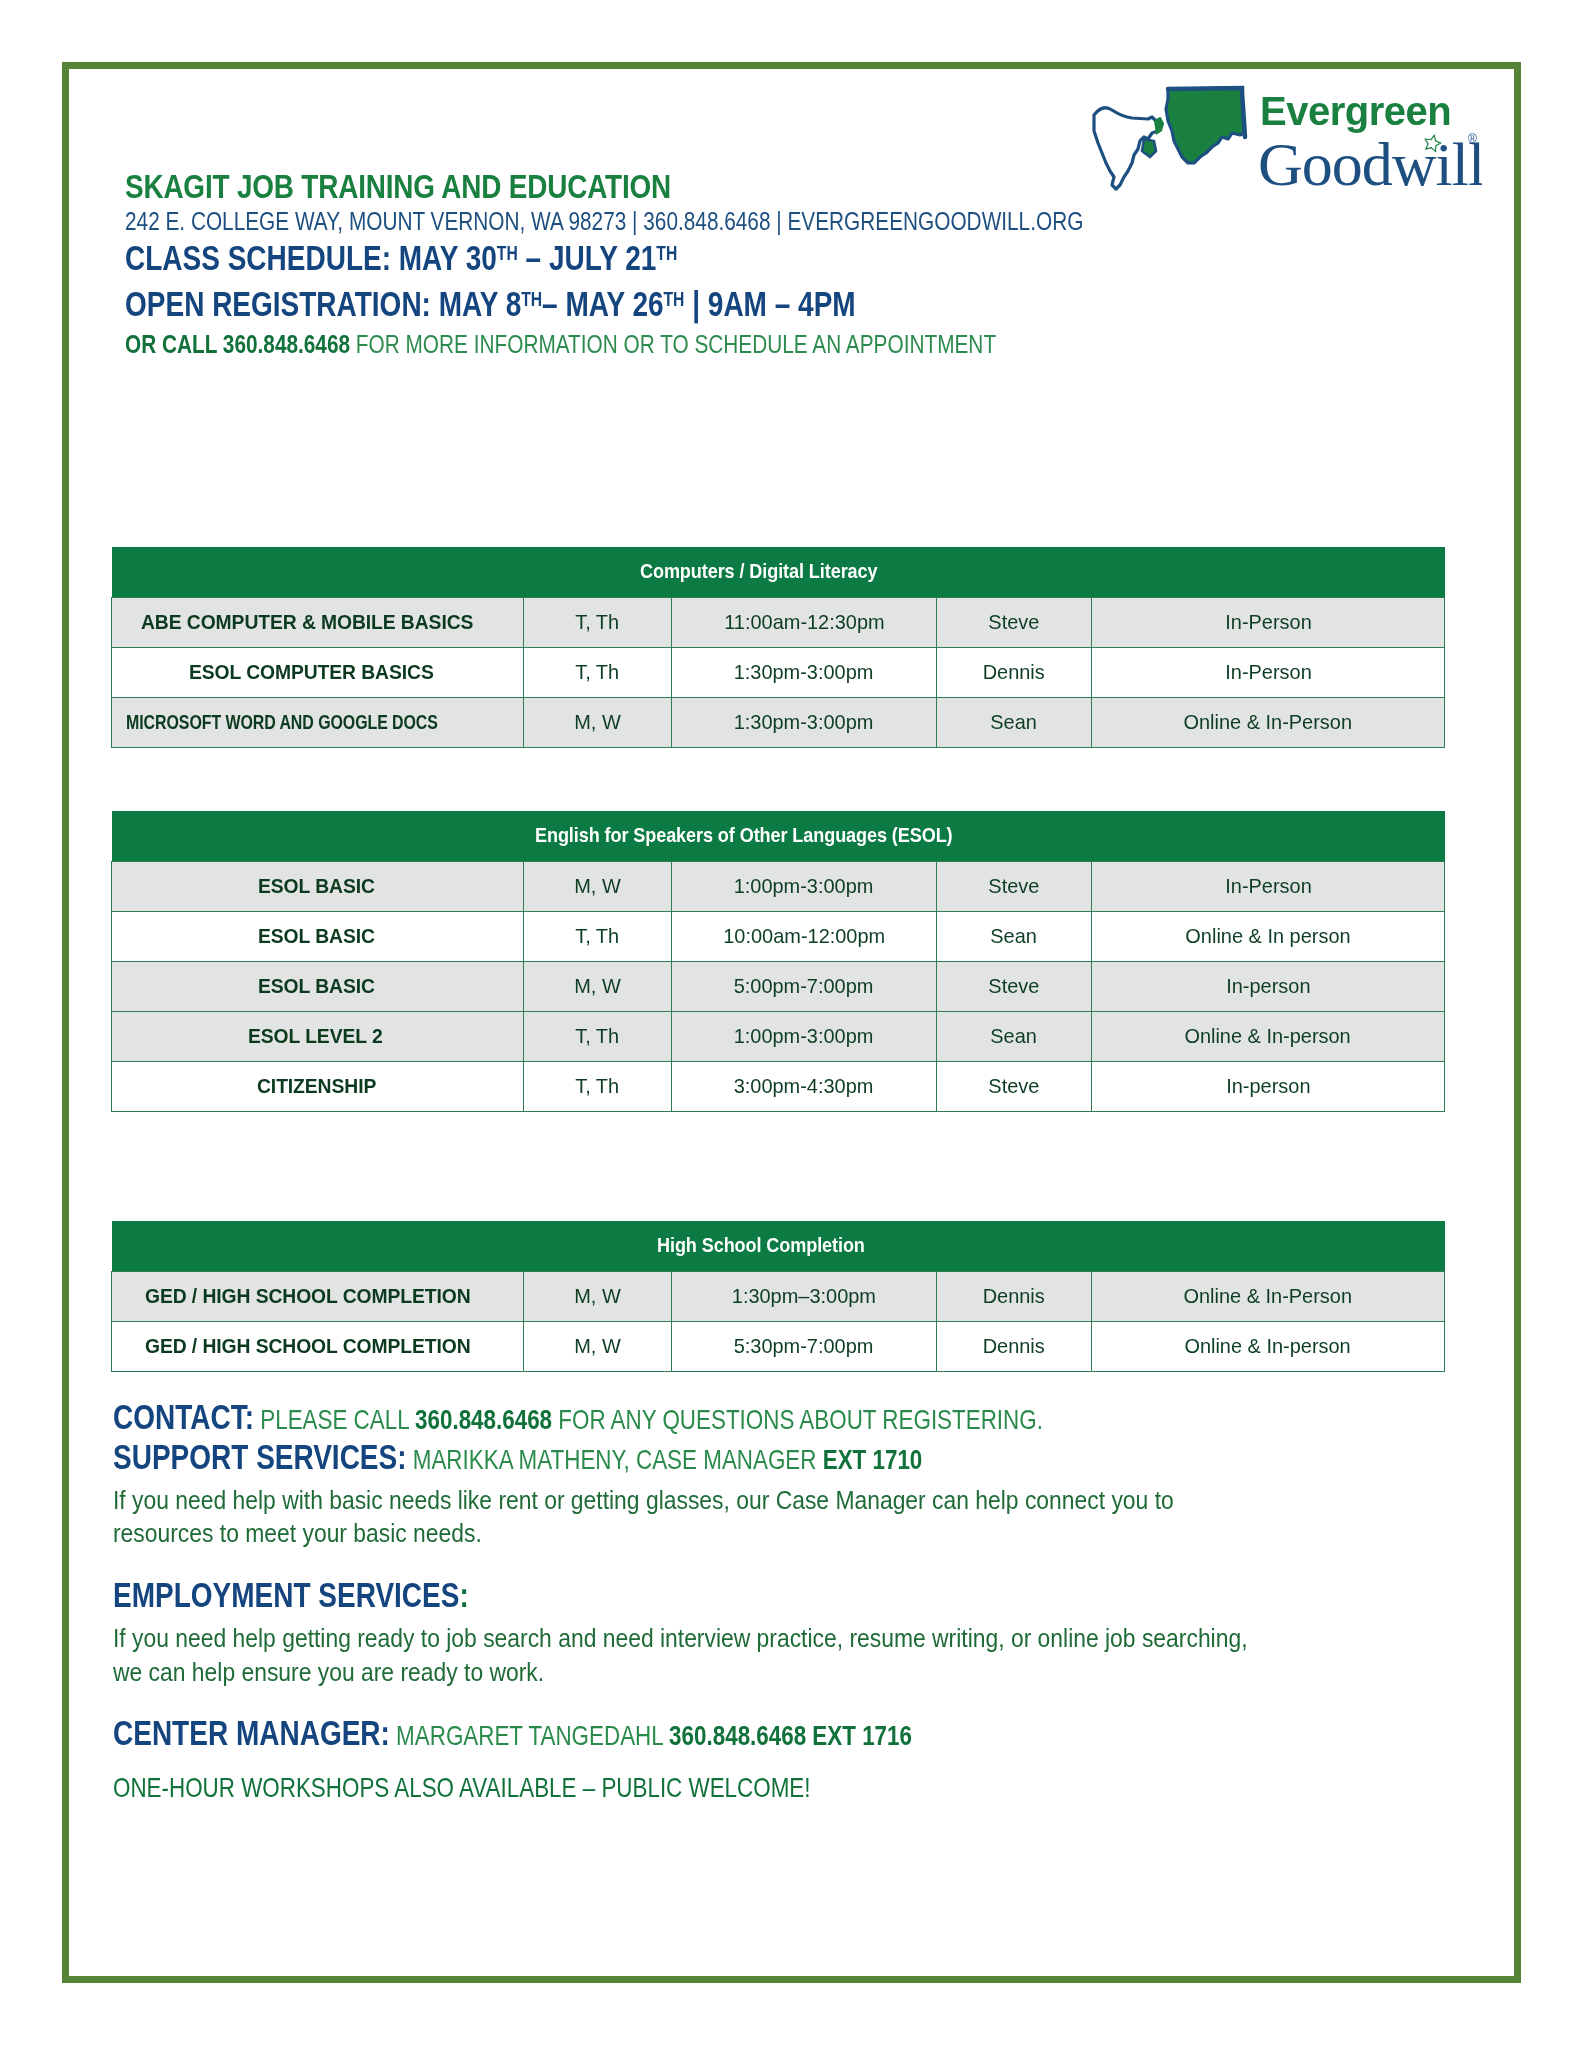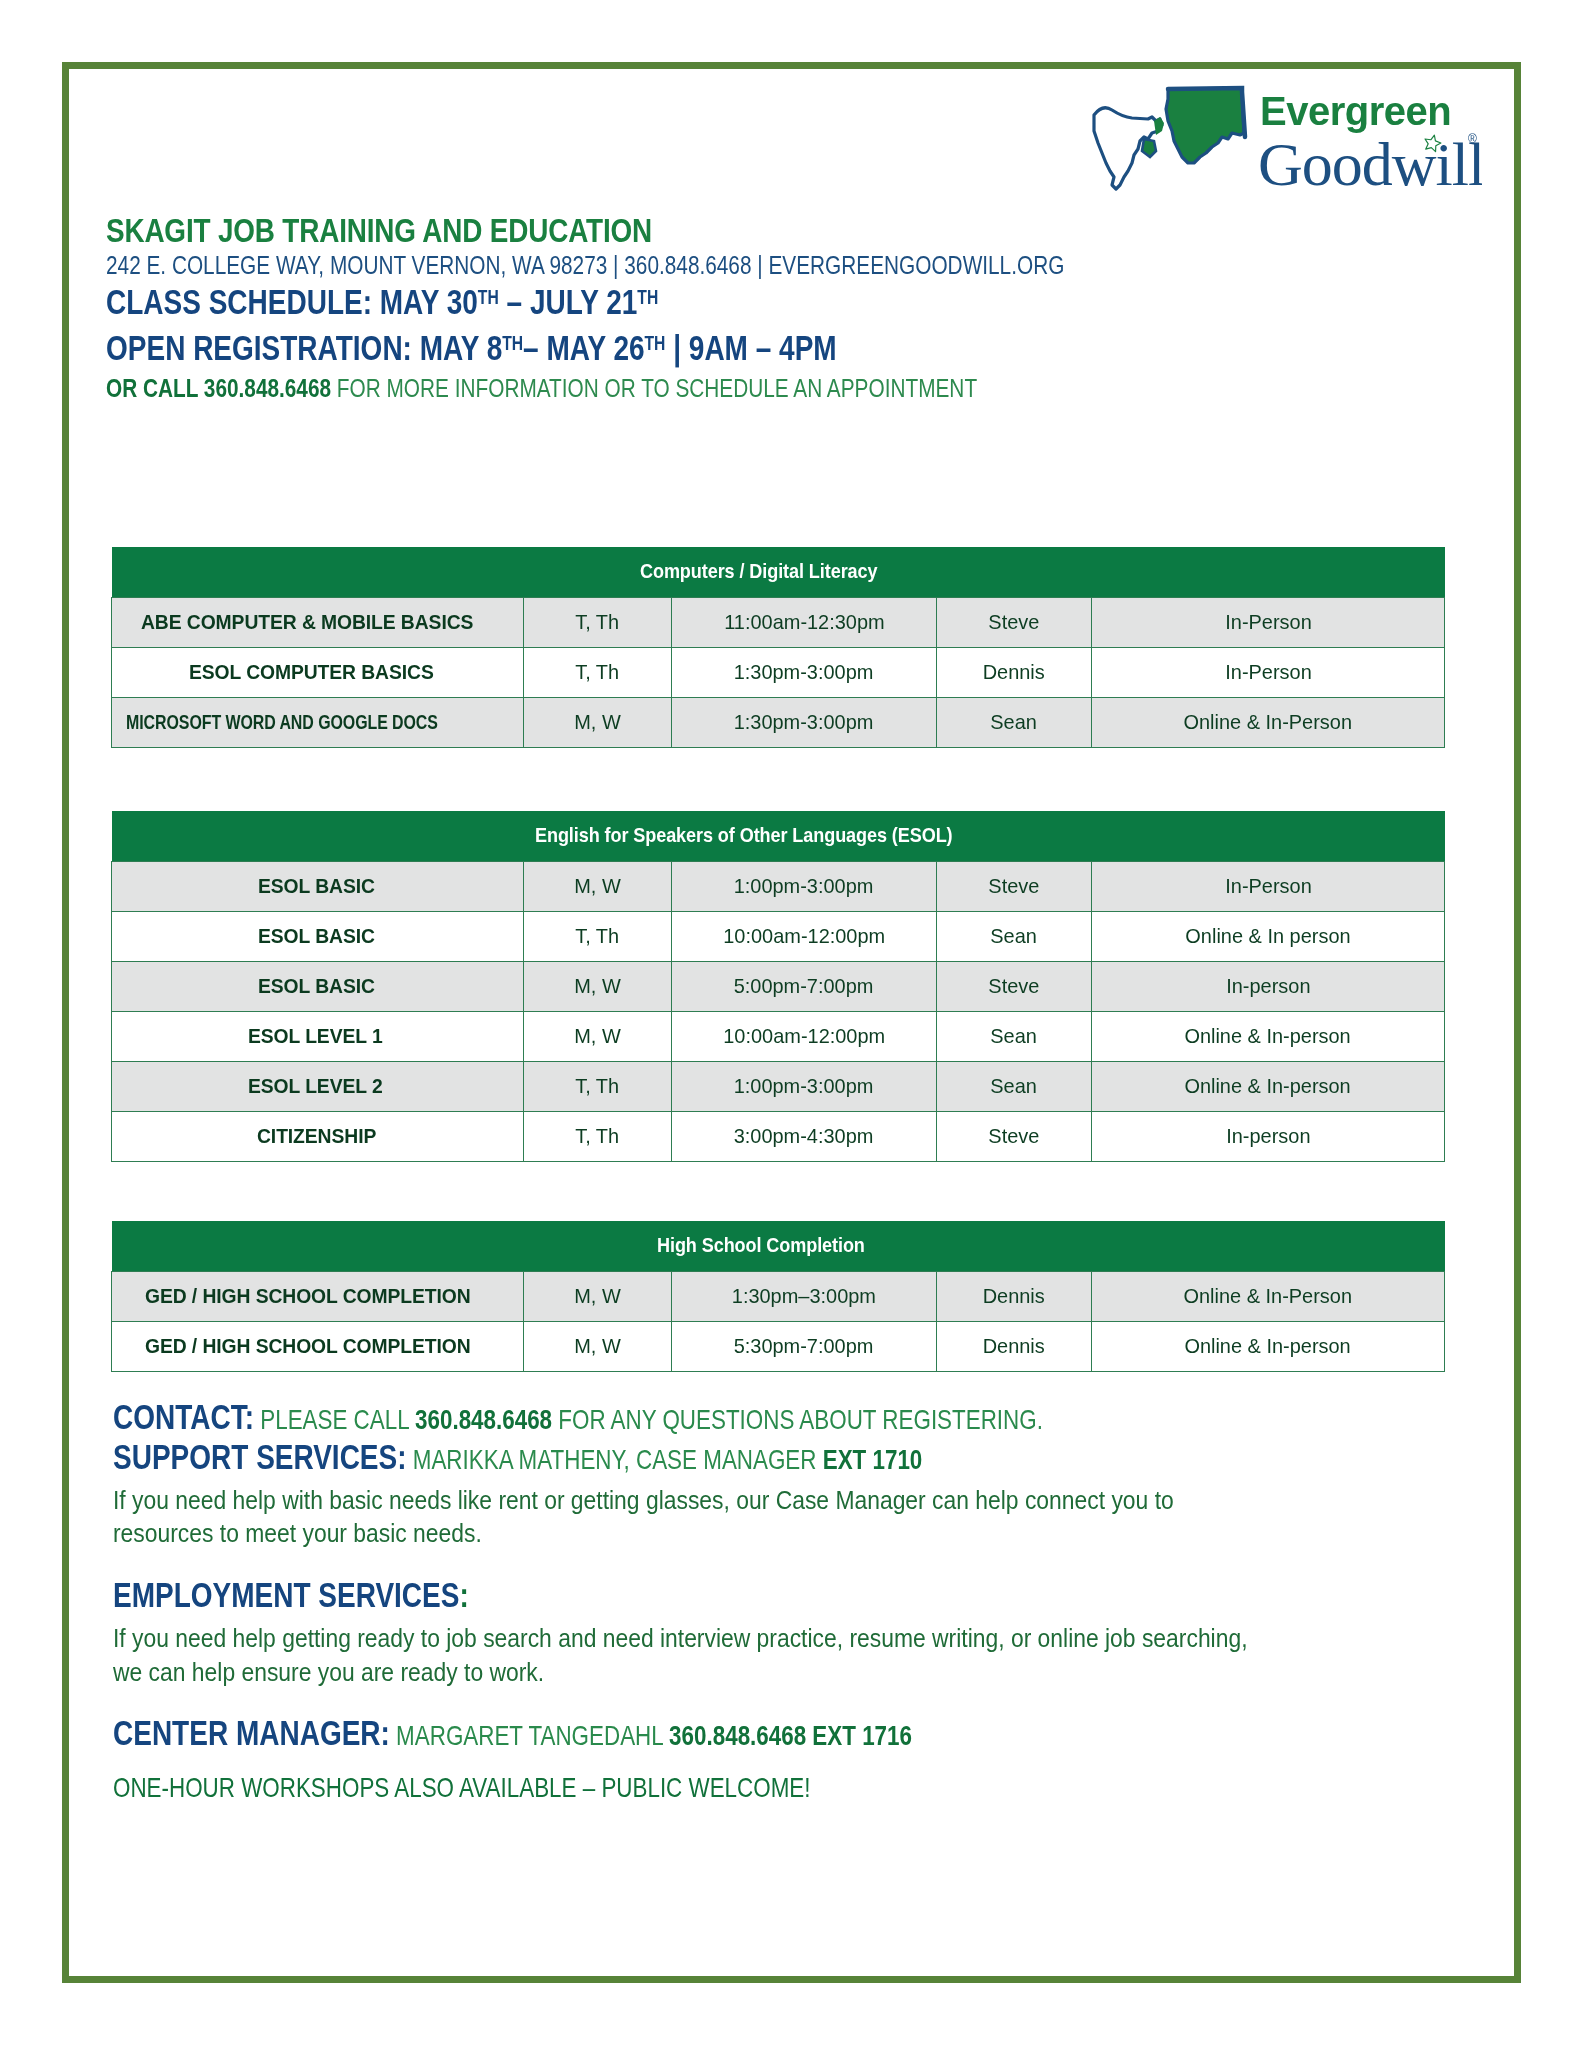--- a/index.html
+++ b/index.html
@@ -28,21 +28,21 @@
 
   
   #logo {
     position:absolute;
     right:32px; top:8px;
     width:400px; height:120px;
   }
   #logo svg { display:block; width:400px; height:120px; }
 
   
-  #header { position:absolute; left:37px; top:100px; width:1330px;margin-top:44px; }
+  #header { position:absolute; left:56px; top:100px; width:1330px; }
 
   .h-title {
     font-size:34px; font-weight:bold; color:#1a8040;
     letter-spacing:-0.2px;
     line-height:1.02;
     transform:scaleX(0.82);
     transform-origin:left center;
     white-space:nowrap;
     margin-bottom:2px;
   }
@@ -249,27 +249,20 @@
           <td class="cell"><span>Sean</span></td>
           <td class="cell"><span>Online &amp; In person</span></td>
         </tr>
         <tr class="r-alt">
           <td class="name"><span>ESOL BASIC</span></td>
           <td class="cell"><span>M, W</span></td>
           <td class="cell"><span>5:00pm-7:00pm</span></td>
           <td class="cell"><span>Steve</span></td>
           <td class="cell"><span>In-person</span></td>
         </tr>
-        <tr class="r-white">
-          <td class="name"><span>ESOL LEVEL 1</span></td>
-          <td class="cell"><span>M, W</span></td>
-          <td class="cell"><span>10:00am-12:00pm</span></td>
-          <td class="cell"><span>Sean</span></td>
-          <td class="cell"><span>Online &amp; In-person</span></td>
-        </tr>
         <tr class="r-alt">
           <td class="name"><span>ESOL LEVEL 2</span></td>
           <td class="cell"><span>T, Th</span></td>
           <td class="cell"><span>1:00pm-3:00pm</span></td>
           <td class="cell"><span>Sean</span></td>
           <td class="cell"><span>Online &amp; In-person</span></td>
         </tr>
         <tr class="r-white">
           <td class="name"><span>CITIZENSHIP</span></td>
           <td class="cell"><span>T, Th</span></td>

